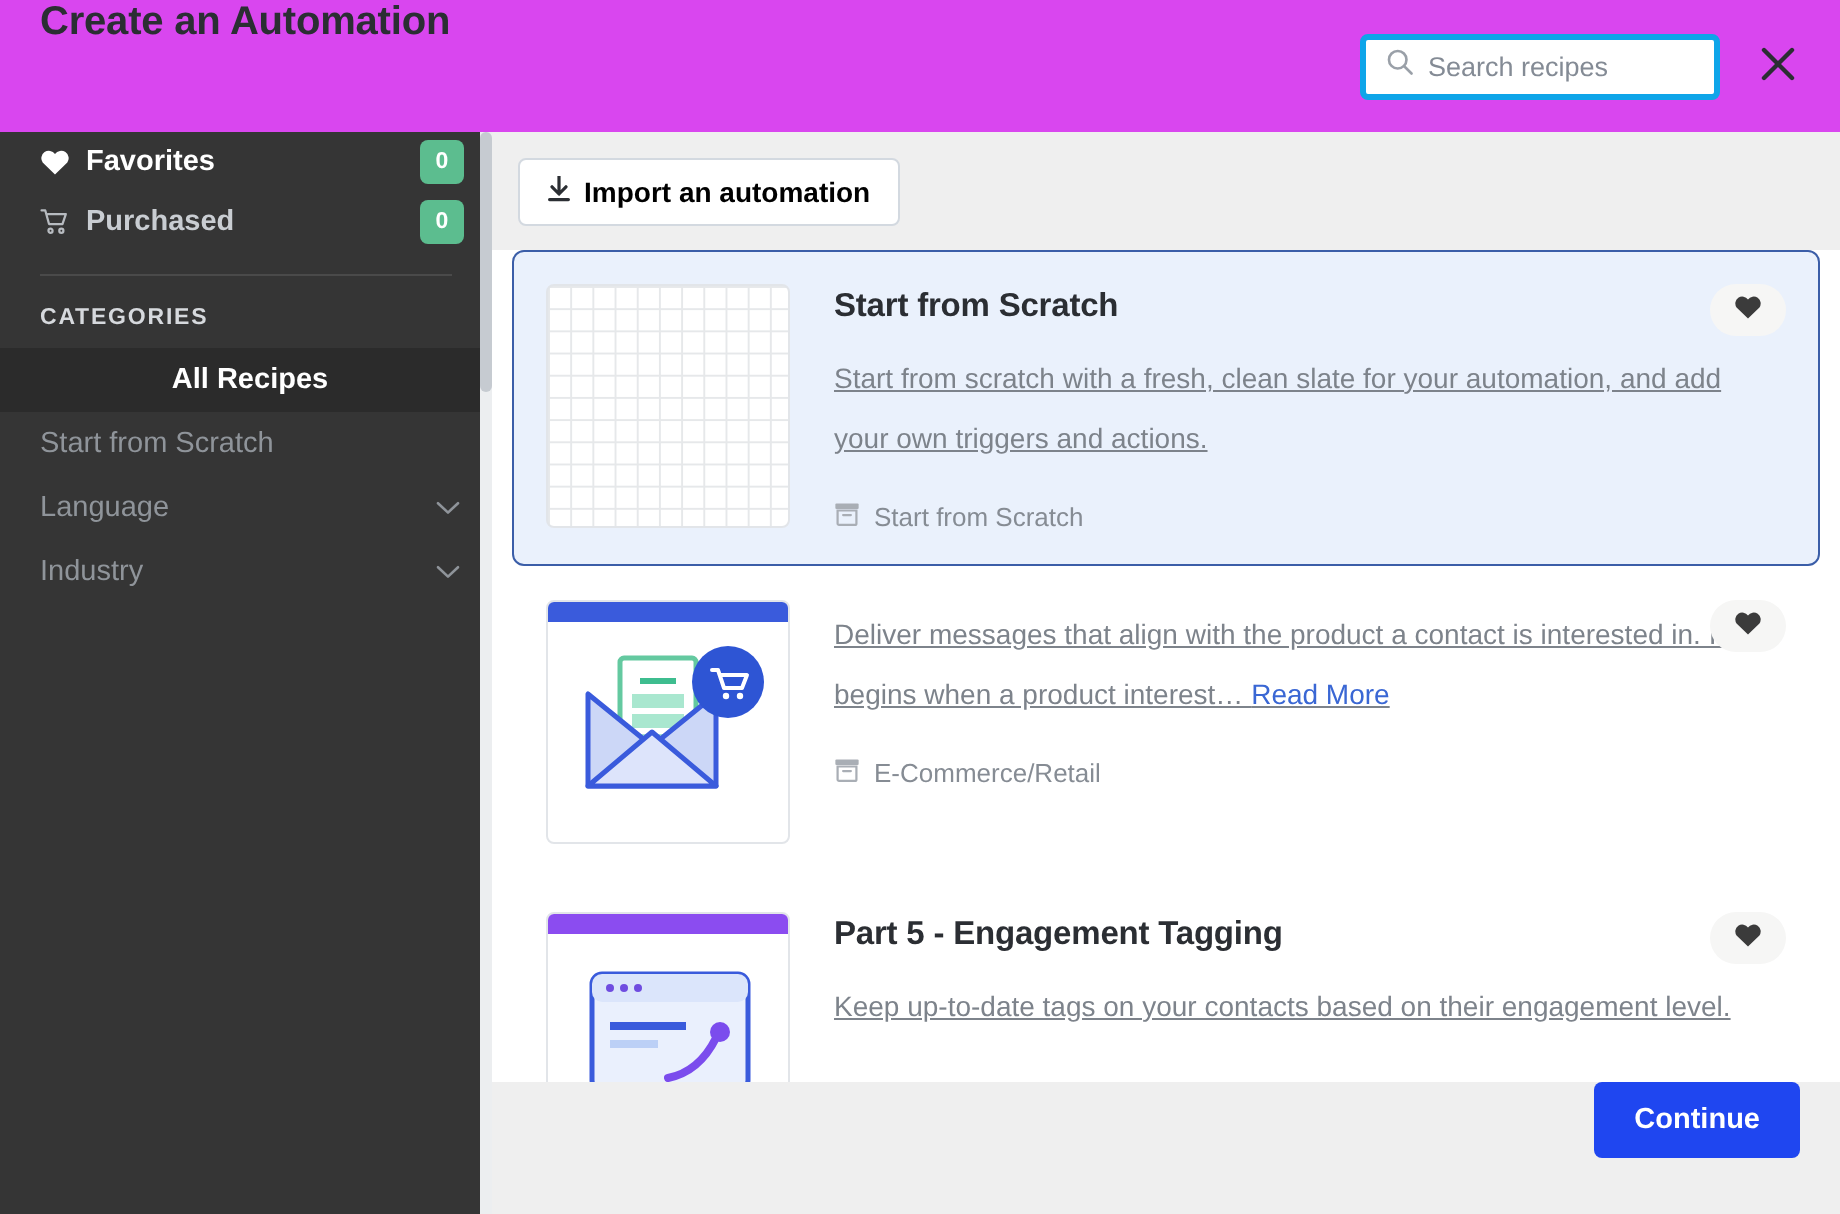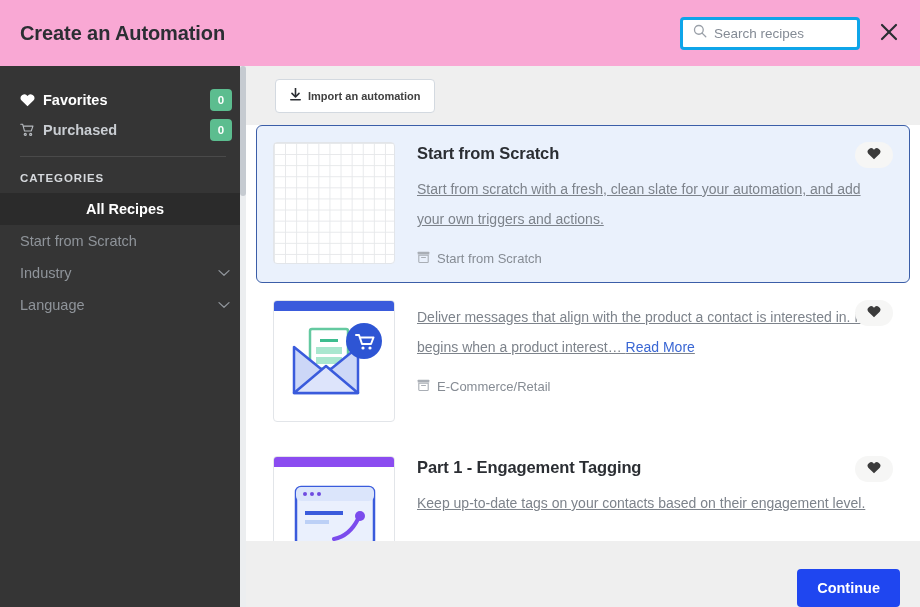--- a/index.html
+++ b/index.html
@@ -13,22 +13,22 @@
   .app {
     position: relative;
     width: 920px; height: 607px;
     background: #ffffff;
     display: flex; flex-direction: column;
   }
 
   
   .header {
     height: 66px; flex: 0 0 66px;
-    background: #f9a8d4;
-    display: flex; align-items: center;
+    background: #d946ef;
+    display: flex; 
     padding: 0 16px 0 20px;
     position: relative;
     z-index: 5;
   }
   .header-title {
     font-size: 20px; font-weight: bold;
     color: #2b2e33; letter-spacing: -0.1px;
   }
   .header-right {
     margin-left: auto;
@@ -56,21 +56,21 @@
   }
 
   
   .body-row { flex: 1; display: flex; min-height: 0; position: relative; }
 
   
   .sidebar {
     width: 246px; flex: 0 0 246px;
     background: #353535;
     position: relative;
-    padding-top: 19px;
+    padding-top: 0;
     overflow: hidden;
   }
   .side-link {
     height: 30px;
     display: flex; align-items: center;
     padding: 0 14px 0 20px;
     cursor: pointer;
   }
   .side-link .ic {
     width: 20px; flex: 0 0 20px;
@@ -143,24 +143,23 @@
     flex: 0 0 59px;
     display: flex; align-items: center;
     padding-left: 13px;
   }
   .import-btn {
     height: 34px;
     background: #ffffff;
     border: 1px solid #d3d9e0; border-radius: 4px;
     padding: 0 14px;
     display: flex; align-items: center; gap: 7px;
-    font-size: 11px; font-weight: bold; color: #404040;
+    font-size: 14px; font-weight: bold; color: #000000;
     cursor: pointer;
     font-family: "Liberation Sans", sans-serif;
-    margin-left: 16px;
   }
 
   .recipe-scroll {
     flex: 1; min-height: 0;
     background: #ffffff;
     padding: 0 10px;
     overflow: hidden;
     position: relative;
   }
 
@@ -223,21 +222,21 @@
     width: 38px; height: 26px;
     background: #f6f6f5; border-radius: 13px;
     display: flex; align-items: center; justify-content: center;
     cursor: pointer; border: none;
   }
 
   
   .footer {
     flex: 0 0 66px;
     background: #efefef;
-    display: flex; align-items: flex-end; justify-content: flex-end;
+    display: flex; align-items: flex-start; justify-content: flex-end;
     padding-right: 20px;
   }
   .continue-btn {
     height: 38px; padding: 0 20px;
     background: #1f46f0; border: none; border-radius: 4px;
     color: #ffffff; font-size: 14.5px; font-weight: bold;
     cursor: pointer;
     font-family: "Liberation Sans", sans-serif;
   }
 </style>
@@ -299,29 +298,29 @@
 
       <div class="cat-head">CATEGORIES</div>
 
       <div class="cat-item active">
         <span>All Recipes</span>
       </div>
       <div class="cat-item">
         <span>Start from Scratch</span>
       </div>
       <div class="cat-item">
-        <span>Industry</span>
+        <span>Language</span>
         <span class="chev">
           <svg width="12" height="8" viewBox="0 0 12 8">
               <path d="M1 1.6 6 6.3l5-4.7" fill="none" stroke="#8f949a" stroke-width="1.3" stroke-linecap="round" stroke-linejoin="round"></path>
             </svg>
         </span>
       </div>
       <div class="cat-item">
-        <span>Language</span>
+        <span>Industry</span>
         <span class="chev">
           <svg width="12" height="8" viewBox="0 0 12 8">
               <path d="M1 1.6 6 6.3l5-4.7" fill="none" stroke="#8f949a" stroke-width="1.3" stroke-linecap="round" stroke-linejoin="round"></path>
             </svg>
         </span>
       </div>
 
 
       <div class="side-scroll-track">
         <div class="side-scroll-thumb"></div>
@@ -420,21 +419,21 @@
               <circle cx="31" cy="37" r="2" fill="#6f4ce0"></circle>
               <circle cx="38" cy="37" r="2" fill="#6f4ce0"></circle>
               <circle cx="45" cy="37" r="2" fill="#6f4ce0"></circle>
               <rect x="31" y="54" width="38" height="4" fill="#3a5bdc"></rect>
               <rect x="31" y="63" width="24" height="4" fill="#bcd0f6"></rect>
               <path d="M60 82c10-2 18-8 24-20" fill="none" stroke="#7b4ced" stroke-width="4" stroke-linecap="round"></path>
               <circle cx="86" cy="59" r="5" fill="#7b4ced"></circle>
             </svg>
           </div>
           <div class="card-body">
-            <div class="card-title">Part 1 - Engagement Tagging</div>
+            <div class="card-title">Part 5 - Engagement Tagging</div>
             <div class="card-desc">Keep up-to-date tags on your contacts based on their engagement level.</div>
           </div>
           <button class="fav-pill">
             <span>
               <svg width="14" height="13" viewBox="0 0 16 15">
                   <path d="M8 14.2 1.4 7.8A3.9 3.9 0 0 1 8 3.2a3.9 3.9 0 0 1 6.6 4.6z" fill="#3b3b3b"></path>
                 </svg>
             </span>
           </button>
         </div>

